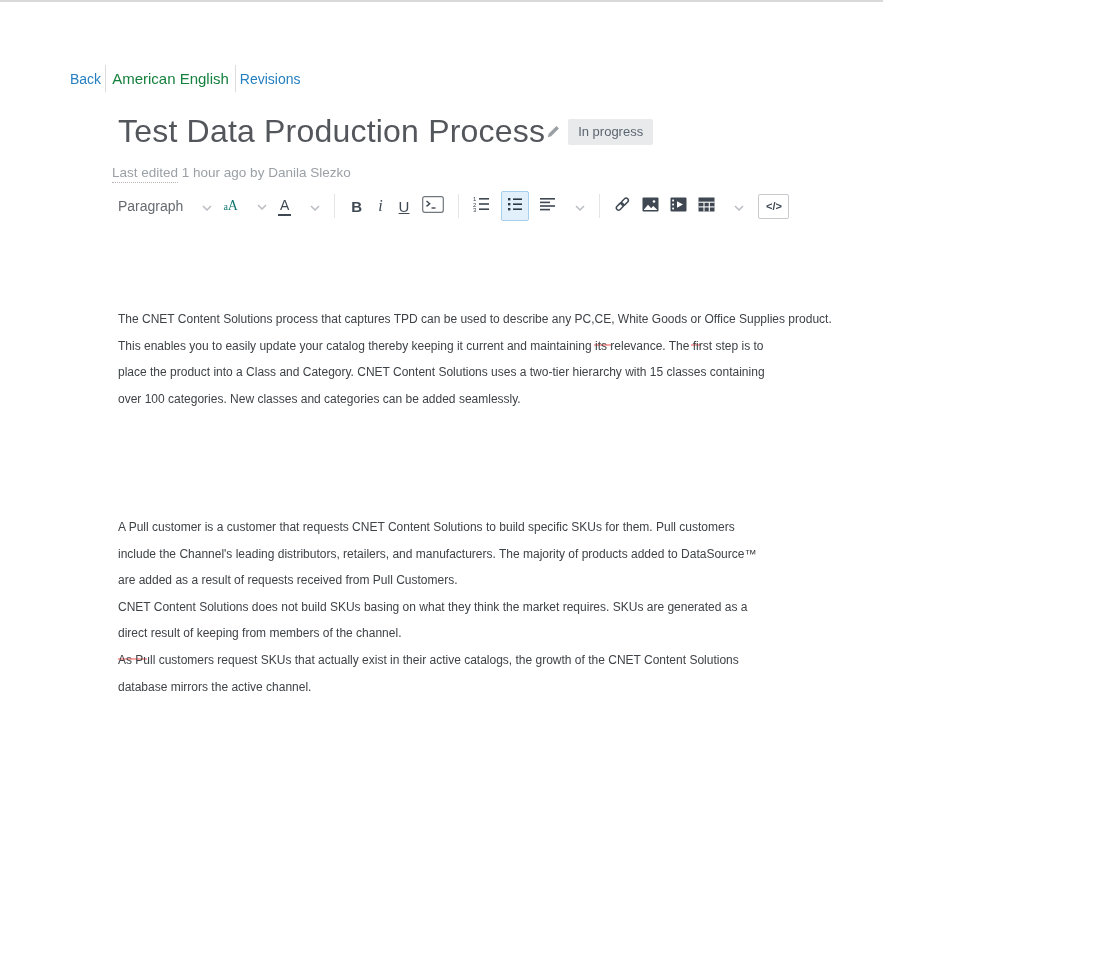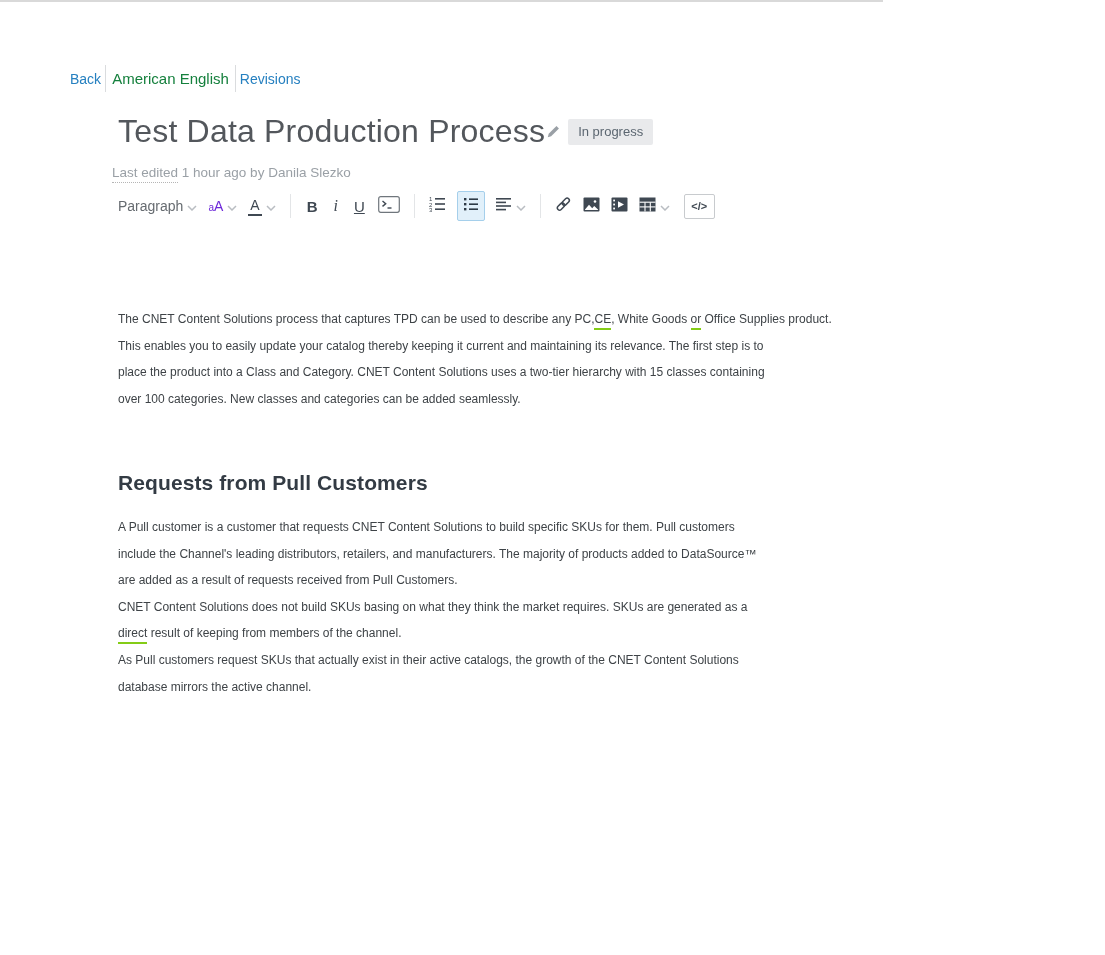--- a/index.html
+++ b/index.html
@@ -46,23 +46,23 @@
     position: absolute; left: 112px; top: 165px;
     font-size: 13.5px; color: #9aa0a6;
   }
   .edited .dotted { border-bottom: 1px dotted #b5b5b5; padding-bottom: 2px; cursor: default; }
   
   .toolbar {
     position: absolute; left: 118px; top: 191px;
     display: flex; align-items: center; gap: 11px;
     color: #3f4852; height: 30px;
   }
-  .tb { display: flex; align-items: center; gap: 4px; cursor: pointer; }
+  .tb { display: flex; align-items: center; gap: 19px; cursor: pointer; }
   .tb-paragraph { color: #666b70; font-size: 14px; }
-  .tb-fontsize { font-size: 14px; color: #6d28d9; }
+  .tb-fontsize { font-size: 14px; color: #0f766e; font-family: Liberation Serif, serif; }
   .tb-fontsize .small-a { font-size: 10px; }
   .tb-fontcolor { font-size: 14px; border-bottom: 2px solid #3f4852; padding: 0 2px 1px; }
   .divider { width: 1px; height: 24px; background: #e3e5e7; margin: 0 3px; }
   .tb-bold { font-weight: 700; font-size: 15px; padding: 0 2px; }
   .tb-italic { font-style: italic; font-family: "Liberation Serif", serif; font-size: 16px; padding: 0 3px; }
   .tb-underline { text-decoration: underline; font-size: 15px; padding: 0 2px; }
   .tb-active {
     background: #e1f0fa; border: 1px solid #a5cfeb; border-radius: 2px;
     padding: 4px 5px;
   }
@@ -80,21 +80,21 @@
   .doc-h2 {
     font-size: 21px; font-weight: 700; color: #333b44; letter-spacing: 0.1px;
   }
   .para {
     position: absolute; left: 118px;
     font-size: 12px; color: #3e4347; line-height: 26.6px;
     white-space: nowrap;
   }
   .p1 { top: 66px; }
   .p2 { top: 274px; }
-  .mis { border-bottom: 2px solid #84cc16; padding-bottom: 2px; }
+  .mis { border-bottom: 2px solid #fca5a5; padding-bottom: 18px; }
 </style>
 </head>
 <body>
 
 <div id="root">
   <div class="topline"></div>
 
   <div class="nav">
     <span class="nav-link">Back</span>
     <span class="sep"></span>
@@ -250,21 +250,20 @@
 
   <div class="editor">
 
     <div class="para p1">
       <div><span>The CNET Content Solutions process that captures TPD can be used to describe any PC,</span><span class="mis">CE</span><span>, White Goods </span><span class="mis">or</span><span> Office Supplies product.</span></div>
       <div><span>This enables you to easily update your catalog thereby keeping it current and maintaining its relevance. The first step is to</span></div>
       <div><span>place the product into a Class and Category. CNET Content Solutions uses a two-tier hierarchy with 15 classes containing</span></div>
       <div><span>over 100 categories. New classes and categories can be added seamlessly.</span></div>
     </div>
 
-    <div class="h2b doc-h2">Requests from Pull Customers</div>
 
     <div class="para p2">
       <div><span>A Pull customer is a customer that requests CNET Content Solutions to build specific SKUs for them. Pull customers</span></div>
       <div><span>include the Channel's leading distributors, retailers, and manufacturers. The majority of products added to DataSource™</span></div>
       <div><span>are added as a result of requests received from Pull Customers.</span></div>
       <div><span>CNET Content Solutions does not build SKUs basing on what they think the market requires. SKUs are generated as a</span></div>
       <div><span class="mis">direct</span><span> result of keeping from members of the channel.</span></div>
       <div><span>As Pull customers request SKUs that actually exist in their active catalogs, the growth of the CNET Content Solutions</span></div>
       <div><span>database mirrors the active channel.</span></div>
     </div>

